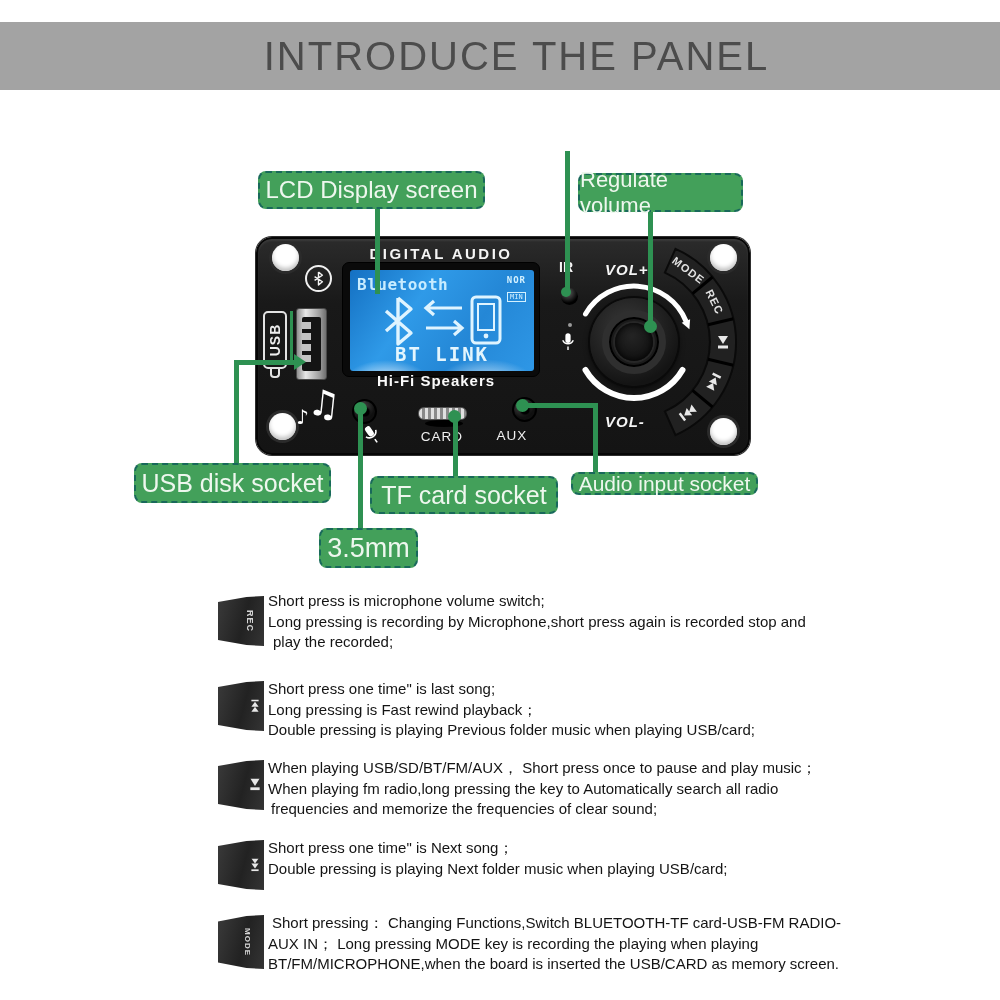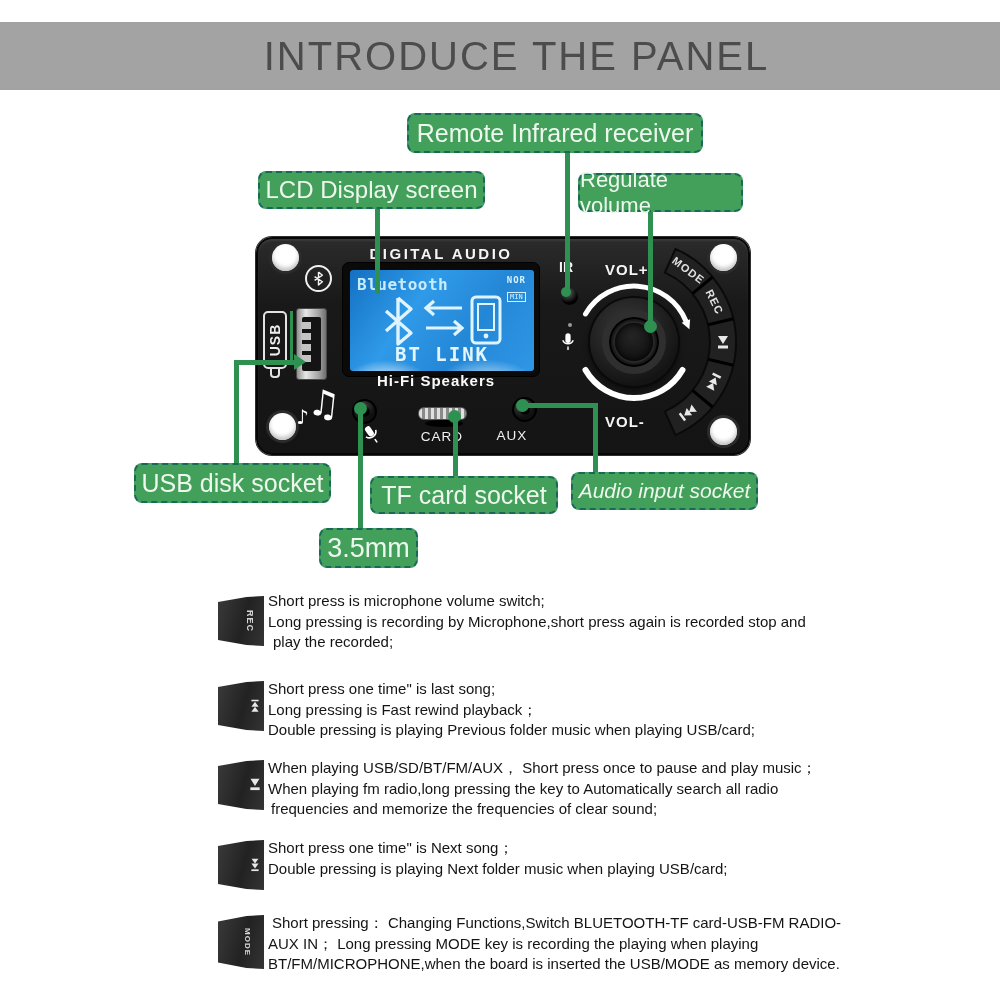--- a/index.html
+++ b/index.html
@@ -73,21 +73,21 @@
                  border-radius:50%; background:#000; box-shadow:0 0 2px 1px #000; }
   .tf-slot { position:absolute; left:160px; top:168px; width:49px; height:13px; border-radius:6px;
              border:1px solid #555;
              background:repeating-linear-gradient(90deg,#e0e0e0 0 3px,#8a8a8a 3px 6px); }
   .tf-shadow { position:absolute; left:167px; top:181px; width:38px; height:7px; background:#000; border-radius:50%; }
   .small-wlabel { position:absolute; color:#f0f0f0; font-size:13.5px; letter-spacing:1px; }
   .ir-label { position:absolute; left:301px; top:20px; color:#f5f5f5; font-size:14px; font-weight:bold; }
   .ir-recv { position:absolute; left:303px; top:49px; width:17px; height:17px; border-radius:50%;
              background:radial-gradient(circle at 40% 28%, #606060, #000 65%); }
   .ir-dot { position:absolute; left:310px; top:84px; width:4px; height:4px; background:#9a9a9a; border-radius:50%; }
-  .vol { position:absolute; color:#f5f5f5; font-size:15px; font-weight:bold; letter-spacing:1px; }
+  .vol { position:absolute; color:#f5f5f5; font-size:15px; font-weight:bold; letter-spacing:1px;font-style:italic; }
 
   .knob { position:absolute; left:332px; top:59px; width:88px; height:88px; border-radius:50%;
           background:radial-gradient(circle at 42% 35%, #3a3a3a, #141414 72%);
           box-shadow:0 0 0 2px #0a0a0a, 0 2px 6px rgba(0,0,0,.8); }
   .knob-ring { position:absolute; left:12px; top:12px; width:64px; height:64px; border-radius:50%;
                border:7px solid #2f2f2f; background:#1a1a1a; box-shadow:inset 0 0 0 2px #000; }
   .knob-center { position:absolute; left:25px; top:25px; width:38px; height:38px; border-radius:50%;
                  background:radial-gradient(circle at 45% 35%, #242424, #0c0c0c);
                  box-shadow:inset 0 0 7px #000, 0 0 0 2px #272727; }
   .arcs-svg { position:absolute; left:300px; top:31px; }
@@ -105,26 +105,25 @@
 </style>
 </head>
 <body>
 
 <div class="page">
 
   <div class="banner">
     <h1>INTRODUCE THE PANEL</h1>
   </div>
 
-  <div class="lbl" style="left:407px;top:113px;width:296px;height:40px;font-size:25px;">Remote Infrared receiver</div>
   <div class="lbl" style="left:258px;top:171px;width:227px;height:38px;font-size:24px;">LCD Display screen</div>
   <div class="lbl" style="left:578px;top:173px;width:165px;height:39px;font-size:22px;">Regulate volume</div>
   <div class="lbl" style="left:134px;top:463px;width:197px;height:40px;font-size:25px;">USB disk socket</div>
   <div class="lbl" style="left:370px;top:476px;width:188px;height:38px;font-size:25px;">TF card socket</div>
-  <div class="lbl" style="left:571px;top:472px;width:187px;height:38px;font-size:21px;font-style:italic;">Audio input socket</div>
+  <div class="lbl" style="left:571px;top:472px;width:187px;height:23px;font-size:21px;">Audio input socket</div>
   <div class="lbl" style="left:319px;top:528px;width:99px;height:40px;font-size:27px;">3.5mm</div>
 
   <div class="gline" style="left:375px;top:208px;width:5px;height:86px;"></div>
   <div class="gline" style="left:565px;top:151px;width:5px;height:141px;"></div>
   <div class="gdot" style="left:561px;top:287px;width:10px;height:10px;"></div>
   <div class="gline" style="left:648px;top:210px;width:5px;height:115px;"></div>
   <div class="gdot" style="left:644px;top:320px;width:13px;height:13px;"></div>
   <div class="gline" style="left:234px;top:360px;width:5px;height:104px;"></div>
   <div class="gline" style="left:236px;top:360px;width:60px;height:5px;"></div>
   <div class="garrow-right" style="left:294px;top:354px;"></div>
@@ -301,16 +300,16 @@
     <div class="dline">Short press one time" is Next song；</div>
     <div class="dline">Double pressing is playing Next folder music when playing USB/card;</div>
   </div>
 
   <div class="keycap" style="left:218px;top:915px;height:54px;">
     <span class="klabel" style="font-size:8px;">MODE</span>
   </div>
   <div class="drow" style="left:268px;top:913px;">
     <div class="dline" style="padding-left:4px;">Short pressing： Changing Functions,Switch BLUETOOTH-TF card-USB-FM RADIO-</div>
     <div class="dline">AUX IN； Long pressing MODE key is recording the playing when playing</div>
-    <div class="dline">BT/FM/MICROPHONE,when the board is inserted the USB/MODE as memory device.</div>
+    <div class="dline">BT/FM/MICROPHONE,when the board is inserted the USB/CARD as memory screen.</div>
   </div>
 
 </div>
 
 </body></html>

